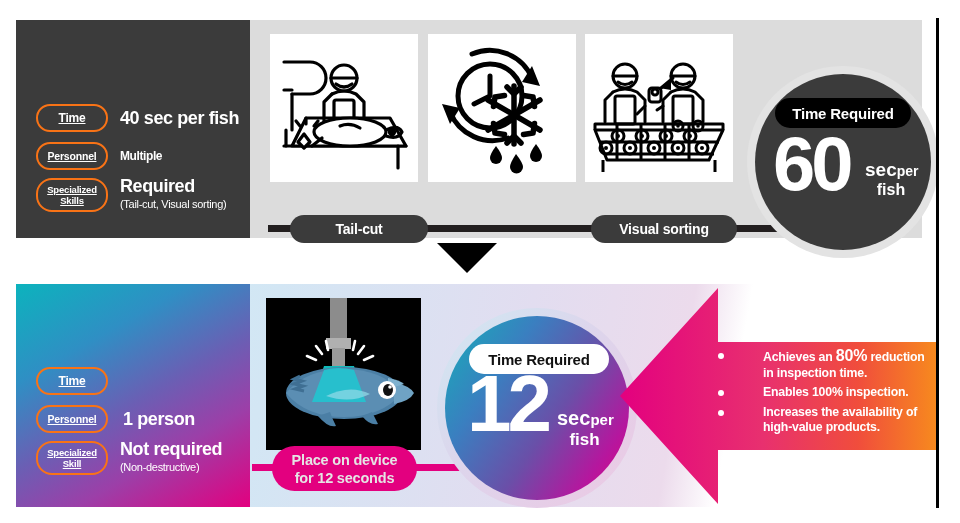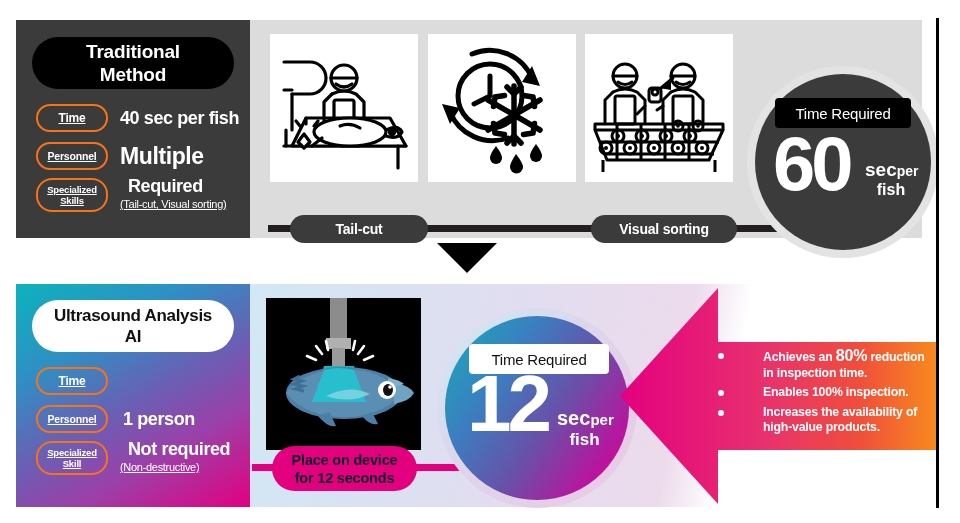--- a/index.html
+++ b/index.html
@@ -27,22 +27,22 @@
     display:flex; align-items:center; justify-content:center; text-align:center;
     letter-spacing: -0.2px;
   }
   .spec-row { position:absolute; display:flex; align-items:center; }
   .spec-chip {
     border:2px solid #f97316; border-radius: 16px; color:#fff;
     display:flex; align-items:center; justify-content:center; text-align:center;
     font-weight:bold; letter-spacing:-0.2px;text-decoration:underline;
   }
   .chip-dark { background: #3b3b3b; }
-  .spec-value { color:#fff; font-weight:bold; letter-spacing:-0.4px;margin-left:8px; }
-  .spec-sub { color:#fff; font-weight:normal; letter-spacing:-0.3px;text-decoration:underline; }
+  .spec-value { color:#fff; font-weight:bold; letter-spacing:-0.4px; }
+  .spec-sub { color:#fff; font-weight:normal; letter-spacing:-0.3px; }
 
   
   .illus-card {
     position: absolute; background:#fff;
   }
   .illus-card svg { display:block; width:100%; height:100%; }
 
   
   #flow-line-top {
     position:absolute; left:252px; top:205px; width:582px; height:7px;
@@ -61,23 +61,23 @@
   
   #circle-60-halo {
     position:absolute; left:731px; top:46px; width:192px; height:192px;
     border-radius:50%; background:#e3e3e3;
   }
   #circle-60 {
     position:absolute; left:739px; top:54px; width:176px; height:176px;
     border-radius:50%; background:#3b3b3b;
   }
   .time-req-pill {
-    position:absolute; border-radius:4px; height:30px;
+    position:absolute; border-radius:15px; height:30px;
     display:flex; align-items:center; justify-content:center;
-    font-weight:normal; font-size:15px; letter-spacing:-0.2px; white-space:nowrap;
+    font-weight:bold; font-size:15px; letter-spacing:-0.2px; white-space:nowrap;
   }
   .big-num { position:absolute; color:#fff; font-weight:bold; line-height:1; letter-spacing:-4px; }
   .sec-per { position:absolute; color:#fff; font-weight:bold; line-height:1.05; }
 
   
   #down-arrow {
     position:absolute; left:437px; top:243px; width:0; height:0;
     border-left:30px solid transparent; border-right:30px solid transparent;
     border-top:30px solid #000;
   }
@@ -105,21 +105,21 @@
     background:#000;
   }
   #device-card svg { display:block; width:100%; height:100%; }
 
   #flow-line-bot {
     position:absolute; left:252px; top:464px; width:256px; height:7px;
     background:#e3007f;
   }
   #place-pill {
     position:absolute; left:272px; top:446px; width:145px; height:45px;
-    background:#e3007f; border-radius:23px; color:#0f172a;
+    background:#e3007f; border-radius:23px; color:#e5e5e5;
     font-weight:bold; font-size:14.5px; line-height:18px;
     display:flex; align-items:center; justify-content:center; text-align:center;
     letter-spacing:-0.2px;
   }
   #flow-arrow-bot { position:absolute; left:487px; top:455px; width:26px; height:24px; }
 
   #circle-12-halo {
     position:absolute; left:437px; top:308px; width:200px; height:200px;
     border-radius:50%;
     background: linear-gradient(135deg,#cfe9f3 0%, #ddd5ec 45%, #edc8e3 100%);
@@ -152,35 +152,29 @@
   }
 </style>
 </head>
 <body>
 
 <div id="stage">
 
   <div id="top-section">
 
     <div id="trad-panel">
-      <div class="pill-title-dark">
-        <span>
-          <span>Traditional</span><br>
-          <span>Method</span>
-        </span>
-      </div>
 
       <div class="spec-row" style="left:20px; top:84px;">
         <div class="spec-chip chip-dark" style="width:72px;height:28px;font-size:12px;">Time</div>
         <div class="spec-value" style="font-size:18px;margin-left:12px;">40 sec per fish</div>
       </div>
 
       <div class="spec-row" style="left:20px; top:122px;">
         <div class="spec-chip chip-dark" style="width:72px;height:28px;font-size:10.5px;">Personnel</div>
-        <div class="spec-value" style="font-size:23px;margin-left:12px;">Multiple</div>
+        <div class="spec-value" style="font-size:12px;margin-left:12px;">Multiple</div>
       </div>
 
       <div class="spec-row" style="left:20px; top:158px; align-items:flex-start;">
         <div class="spec-chip chip-dark" style="width:72px;height:34px;font-size:9.5px;line-height:11px;flex-direction:column;">
           <span>Specialized</span>
           <span>Skills</span>
         </div>
         <div style="margin-left:12px;margin-top:-2px;">
           <div class="spec-value" style="font-size:18px;">Required</div>
           <div class="spec-sub" style="font-size:11px;margin-top:1px;">(Tail-cut, Visual sorting)</div>
@@ -322,26 +316,20 @@
         <div style="font-size:16px; text-align:center; width:52px; margin-top:2px;">fish</div>
       </div>
     </div>
   </div>
 
   <div id="down-arrow"></div>
 
   <div id="bottom-section">
 
     <div id="ai-panel">
-      <div class="pill-title-light">
-        <span>
-          <span>Ultrasound Analysis</span><br>
-          <span>AI</span>
-        </span>
-      </div>
 
       <div class="spec-row" style="left:20px; top:83px;">
         <div class="spec-chip chip-light" style="width:72px;height:28px;font-size:12px;">Time</div>
       </div>
 
       <div class="spec-row" style="left:20px; top:121px;">
         <div class="spec-chip chip-light" style="width:72px;height:28px;font-size:10.5px;">Personnel</div>
         <div class="spec-value" style="font-size:18px;margin-left:15px;">1 person</div>
       </div>
 

